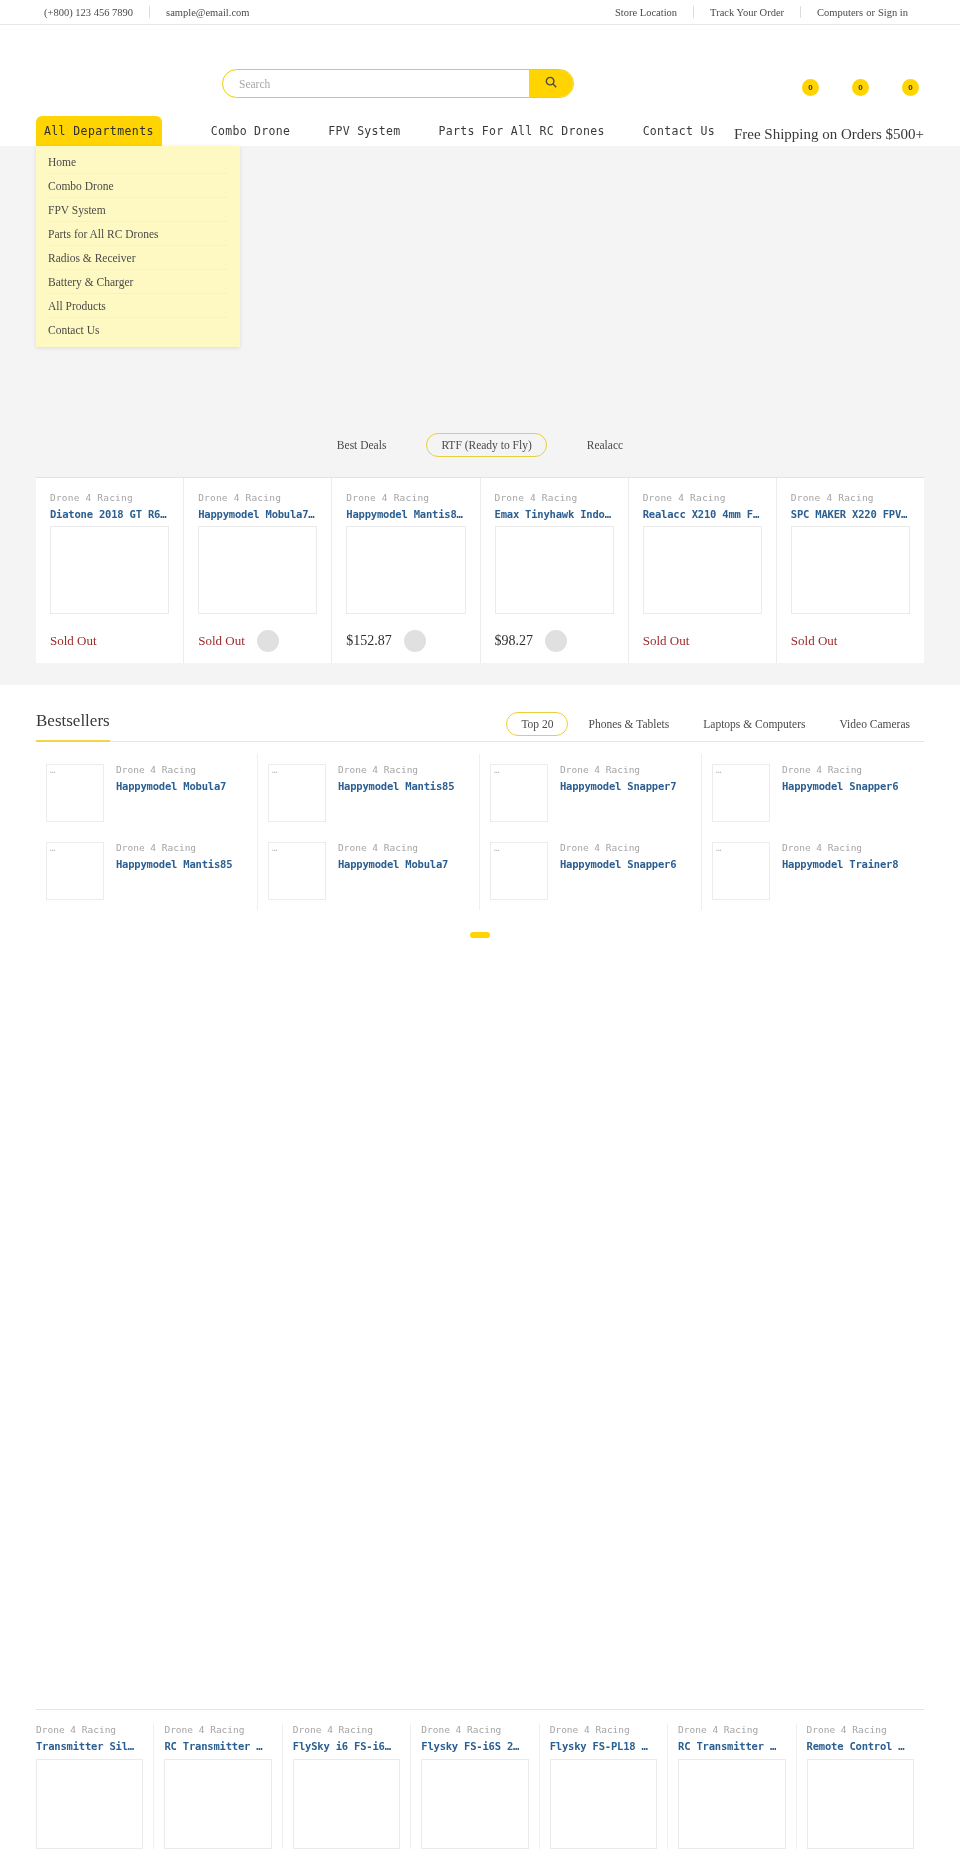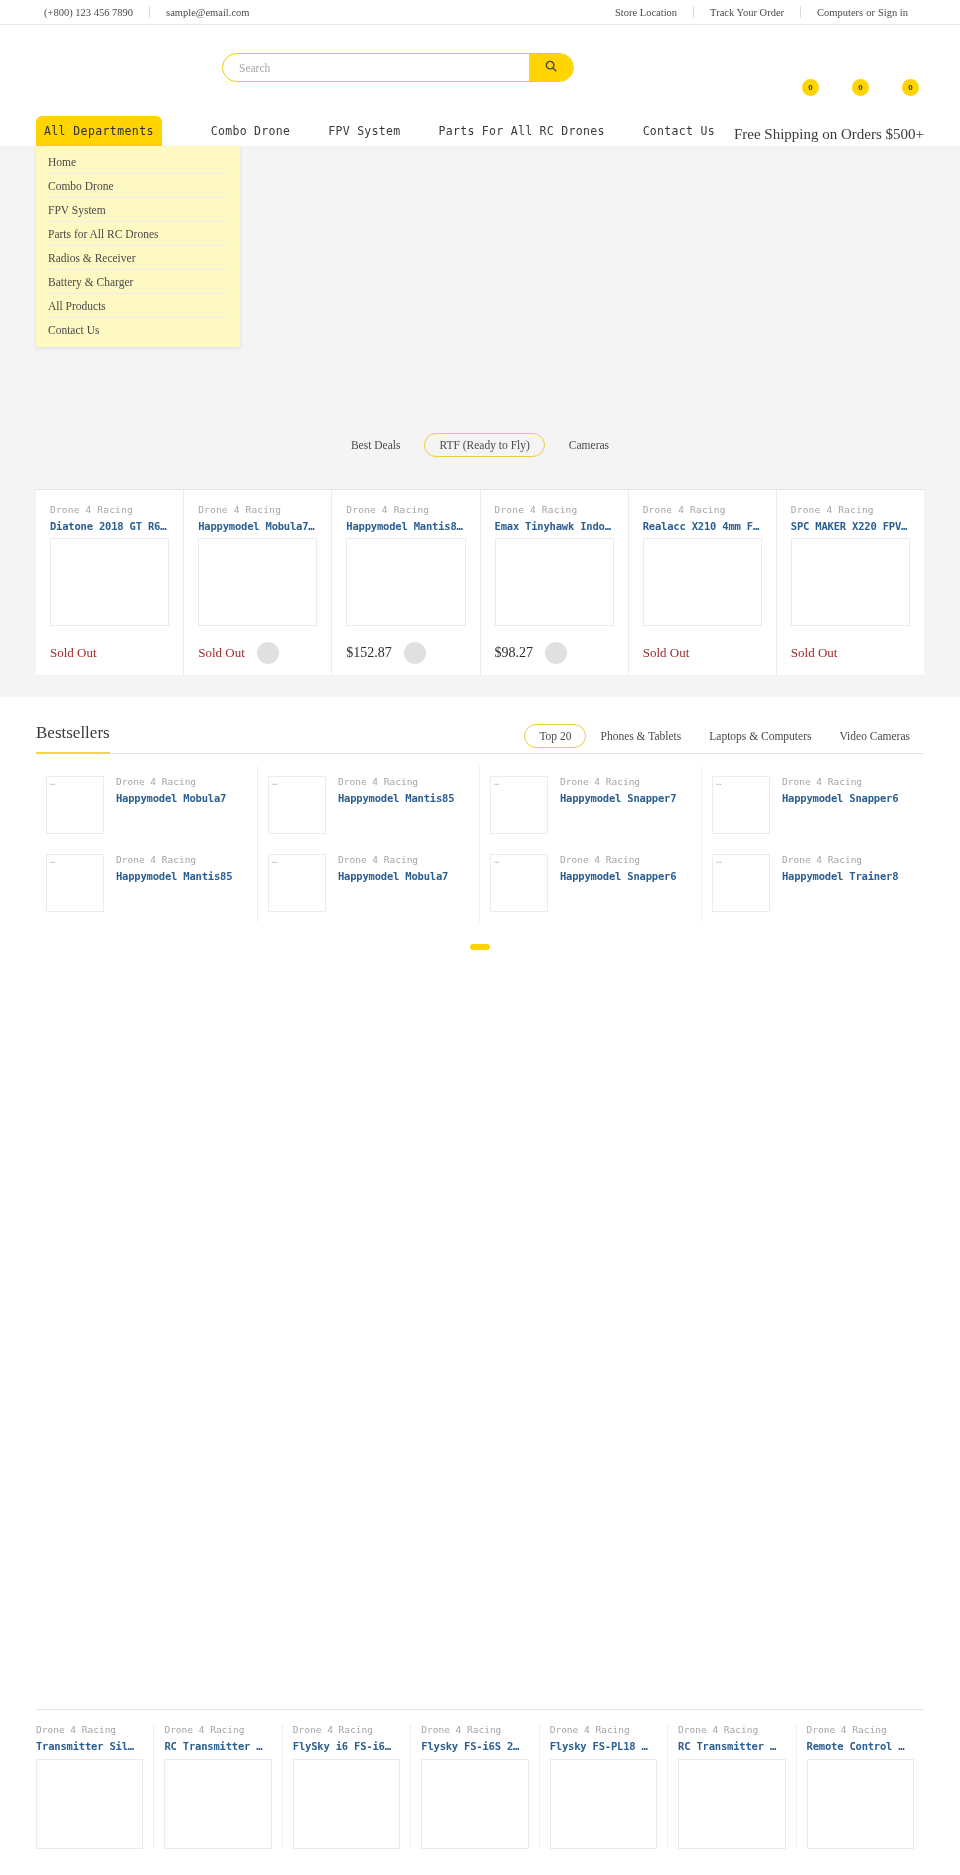--- a/index.html
+++ b/index.html
@@ -35,21 +35,21 @@
   .header {
     height: 85px;
     display: flex;
     align-items: center;
     padding: 0 36px;
     position: relative;
   }
   .searchwrap {
     position: absolute;
     left: 222px;
-    top: 28px;
+    top: 44px;
     width: 352px;
     height: 29px;
     display: flex;
     border: 1px solid #f2cd00;
     border-radius: 16px;
     background: #fff;
     overflow: hidden;
   }
   .searchwrap input {
     flex: 1;
@@ -157,22 +157,22 @@
   }
   .dd-item:last-child { border-bottom: 0; }
 
   
   .deals { background: #f4f4f4; padding: 22px 0 22px; }
   .deals-inner { width: 888px; margin: 0 auto; }
   .tabrow {
     display: flex;
     align-items: center;
     justify-content: center;
-    gap: 10px;
-    padding-bottom: 32px;
+    gap: 26px;
+    padding-bottom: 20px;
     border-bottom: 1px solid #e2e2e2;
   }
   .tab {
     font-size: 11.5px;
     color: #4a4a4a;
     padding: 5px 14px;
     cursor: pointer;
     white-space: nowrap;
   }
   .tab.active {
@@ -233,21 +233,21 @@
     position: relative;
   }
   .sec-title {
     font-size: 17px;
     color: #3a3a3a;
     padding-bottom: 9px;
     border-bottom: 2px solid #f2d64a;
     position: relative;
     z-index: 2;
   }
-  .sec-tabs { display: flex; align-items: center; margin-left: auto; padding-bottom: 6px; }
+  .sec-tabs { display: flex; align-items: center; margin-left: auto; gap: 6px; padding-bottom: 6px; }
   .sec-rule { height: 1px; background: #e4e4e4; width: 100%; margin-top: -1px; }
 
   
   .bs-grid {
     display: flex;
     flex-wrap: wrap;
     padding-top: 12px;
   }
   .bs-item {
     width: 25%;
@@ -364,21 +364,21 @@
       <a class="dd-item" href="#">All Products</a>
       <a class="dd-item" href="#">Contact Us</a>
     </div>
 </div>
 
 <div class="deals">
   <div class="deals-inner">
     <div class="tabrow" id="deals-tabs">
         <div class="tab">Best Deals</div>
         <div class="tab active">RTF (Ready to Fly)</div>
-        <div class="tab">Cameras</div>
+        <div class="tab">Realacc</div>
       </div>
     <div class="deal-grid" id="deals-grid">
         <div class="deal-card">
           <div class="d-brand mono">Drone 4 Racing</div>
           <div class="d-title mono">Diatone 2018 GT R6…</div>
           <div class="d-img"></div>
           <div class="d-foot">
             <span class="d-sold">Sold Out</span>
           </div>
         </div>

